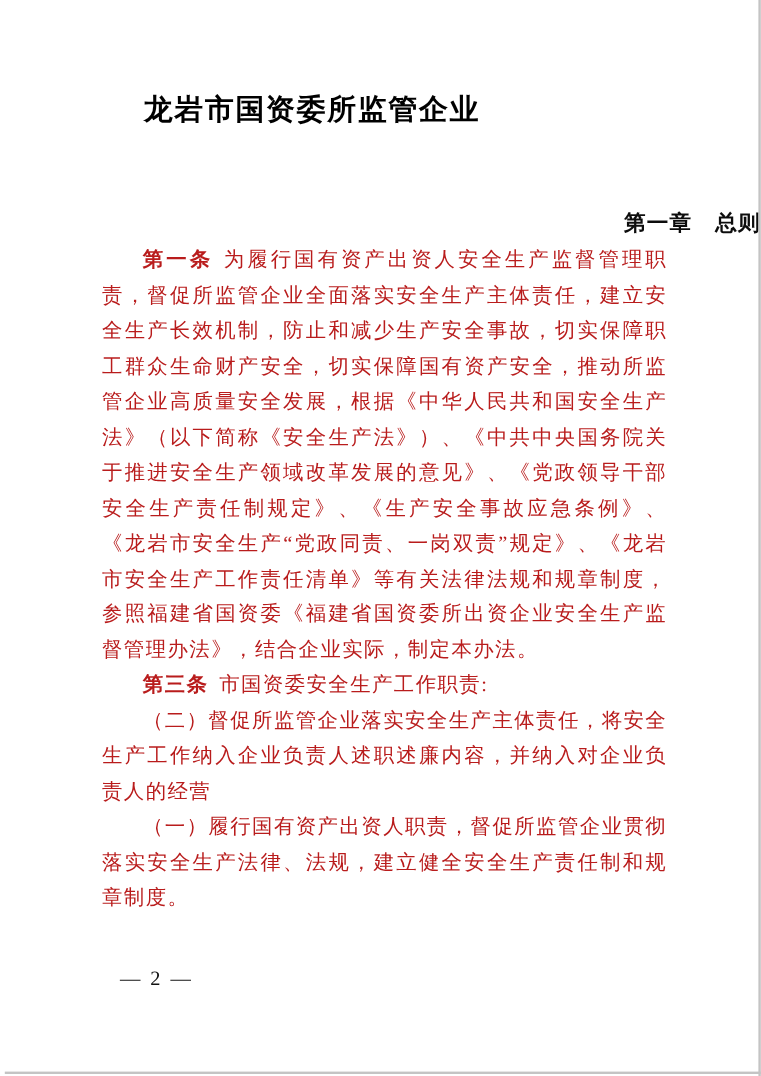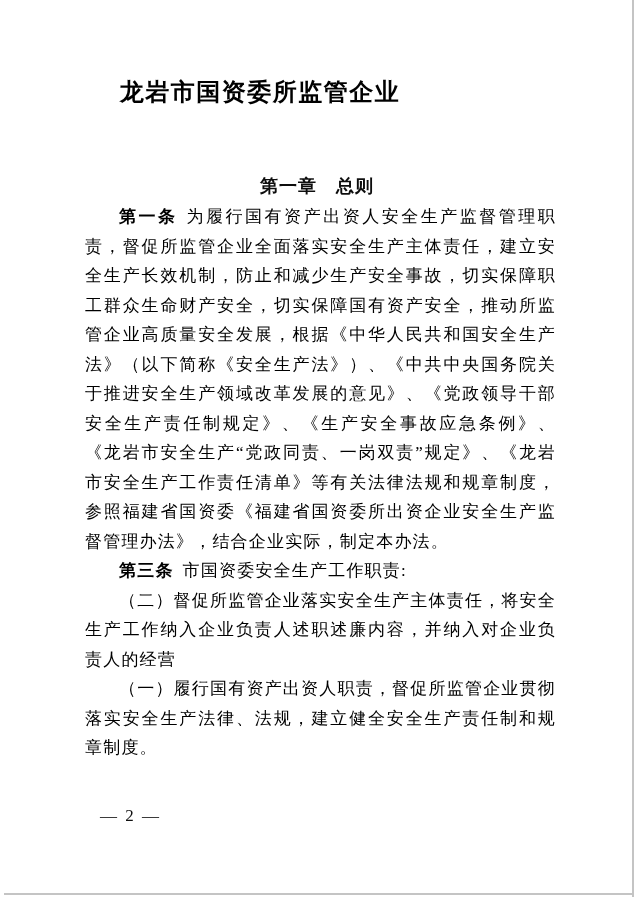--- a/index.html
+++ b/index.html
@@ -21,35 +21,35 @@
     text-align: center;
     font-size: 24px;
     font-weight: 700;
     line-height: 29px;
     letter-spacing: 1.5px;
     color: #000000;
   }
   .chapter-heading {
     position: absolute;
     top: 174px; left: 0; width: 634px;
-    text-align: center;
+    text-align: right;
     font-family: "Liberation Sans", "DejaVu Sans", sans-serif;
     font-size: 18px;
     font-weight: 700;
     letter-spacing: 1px;
     color: #0d0d0d;
   }
   .doc-body {
     position: absolute;
     top: 202px; left: 85px; width: 471px;
     font-size: 17px;
     line-height: 29.5px;
     text-align: justify;
     letter-spacing: 1.2px;
-    color: #000000;
+    color: #b91c1c;
   }
   .para {
     text-indent: 2em;
     margin: 0;
   }
   .para-head {
     font-weight: 700;
     padding-right: 9px;
   }
   .page-number {

